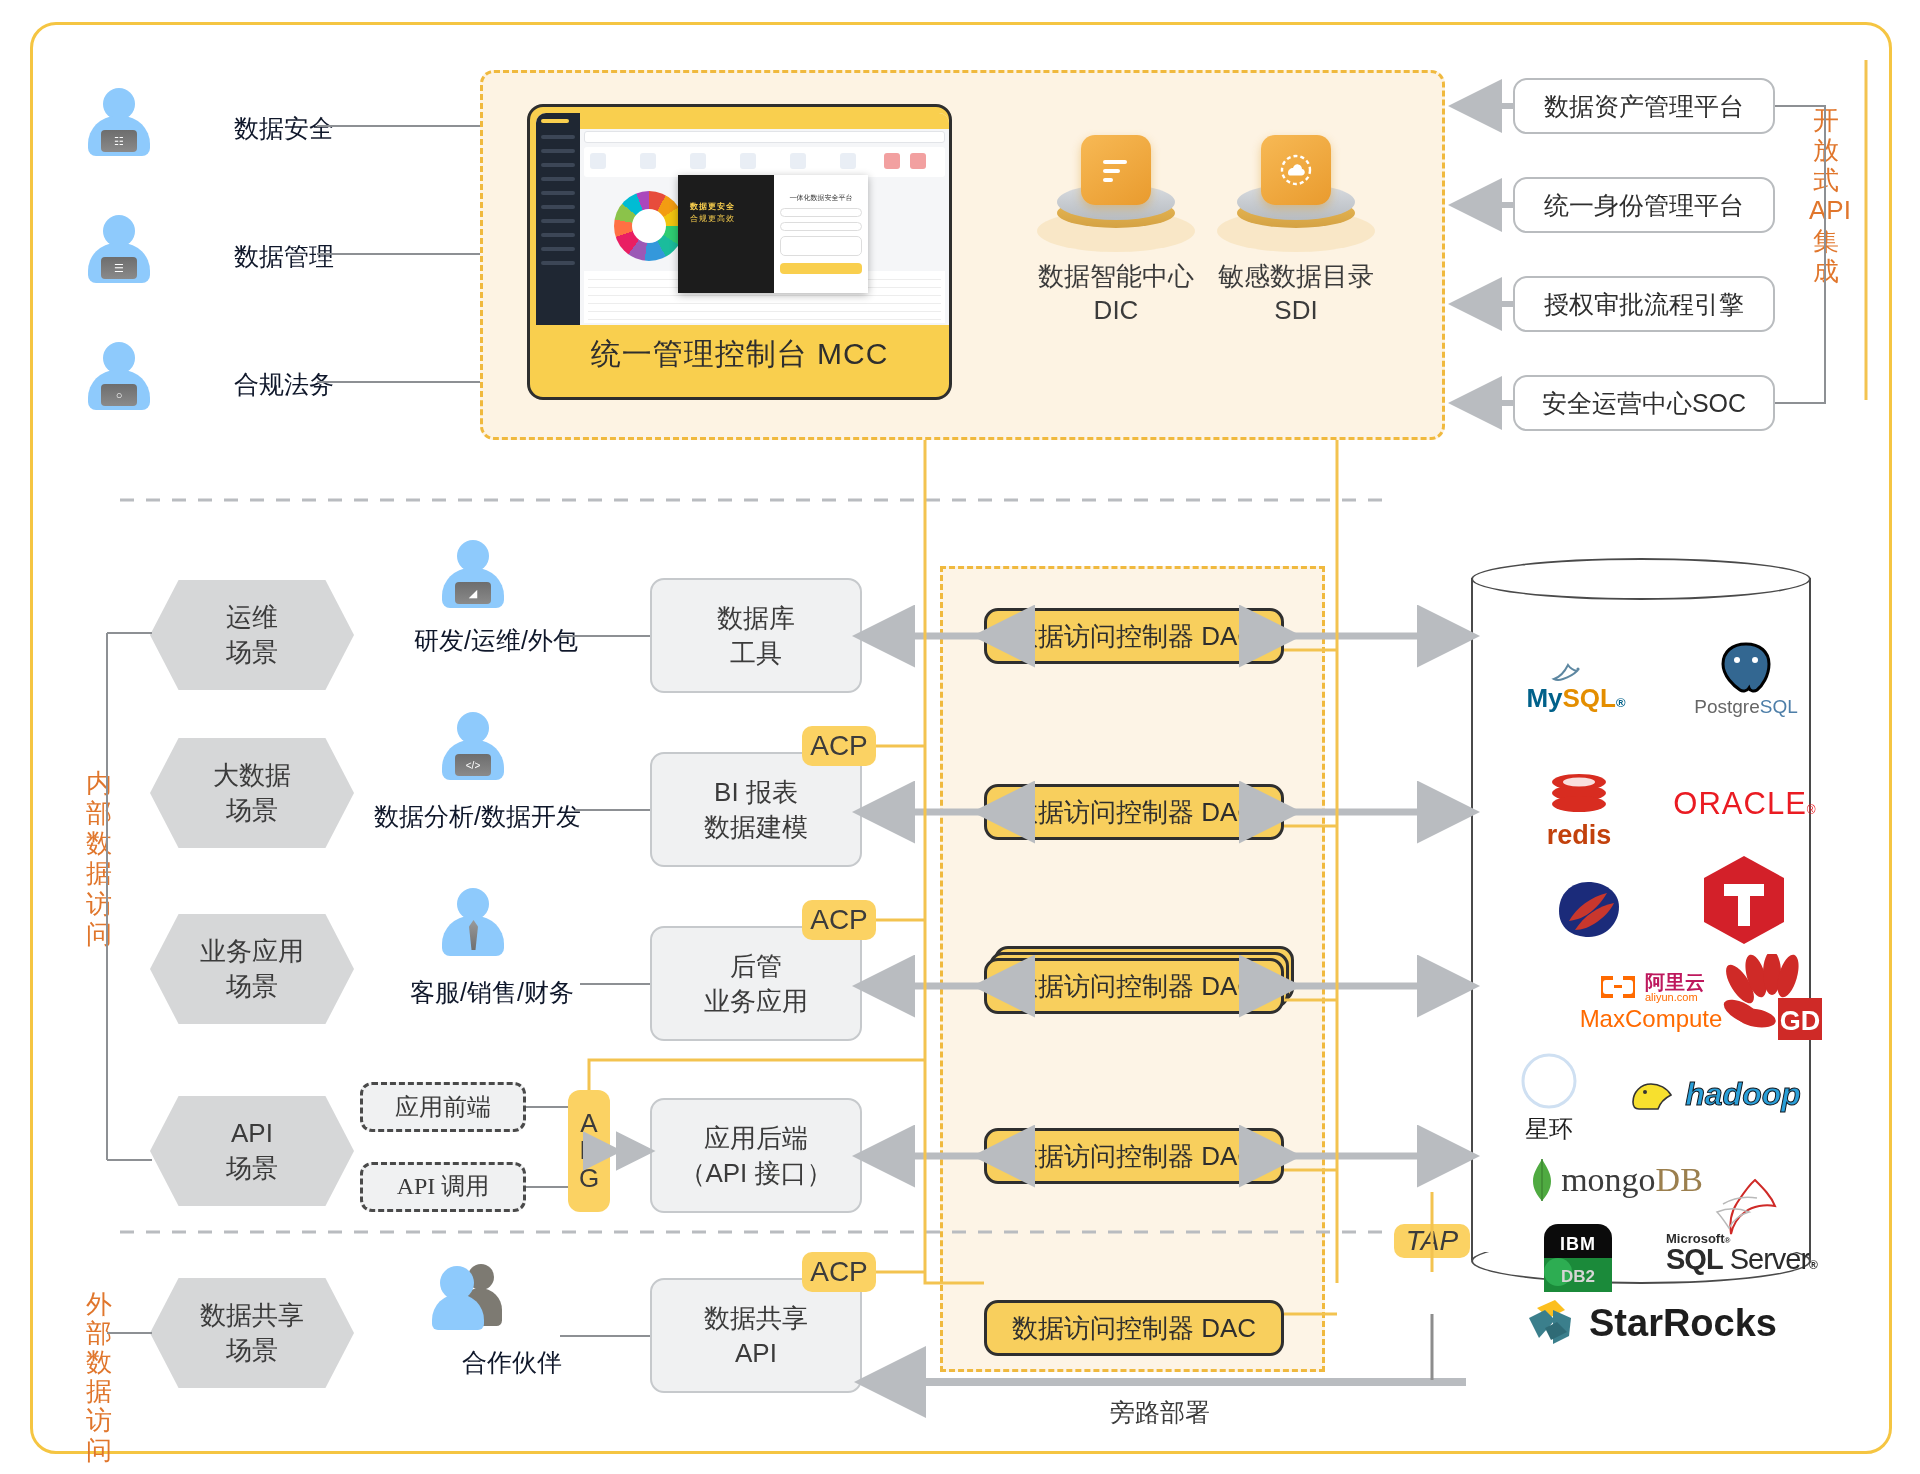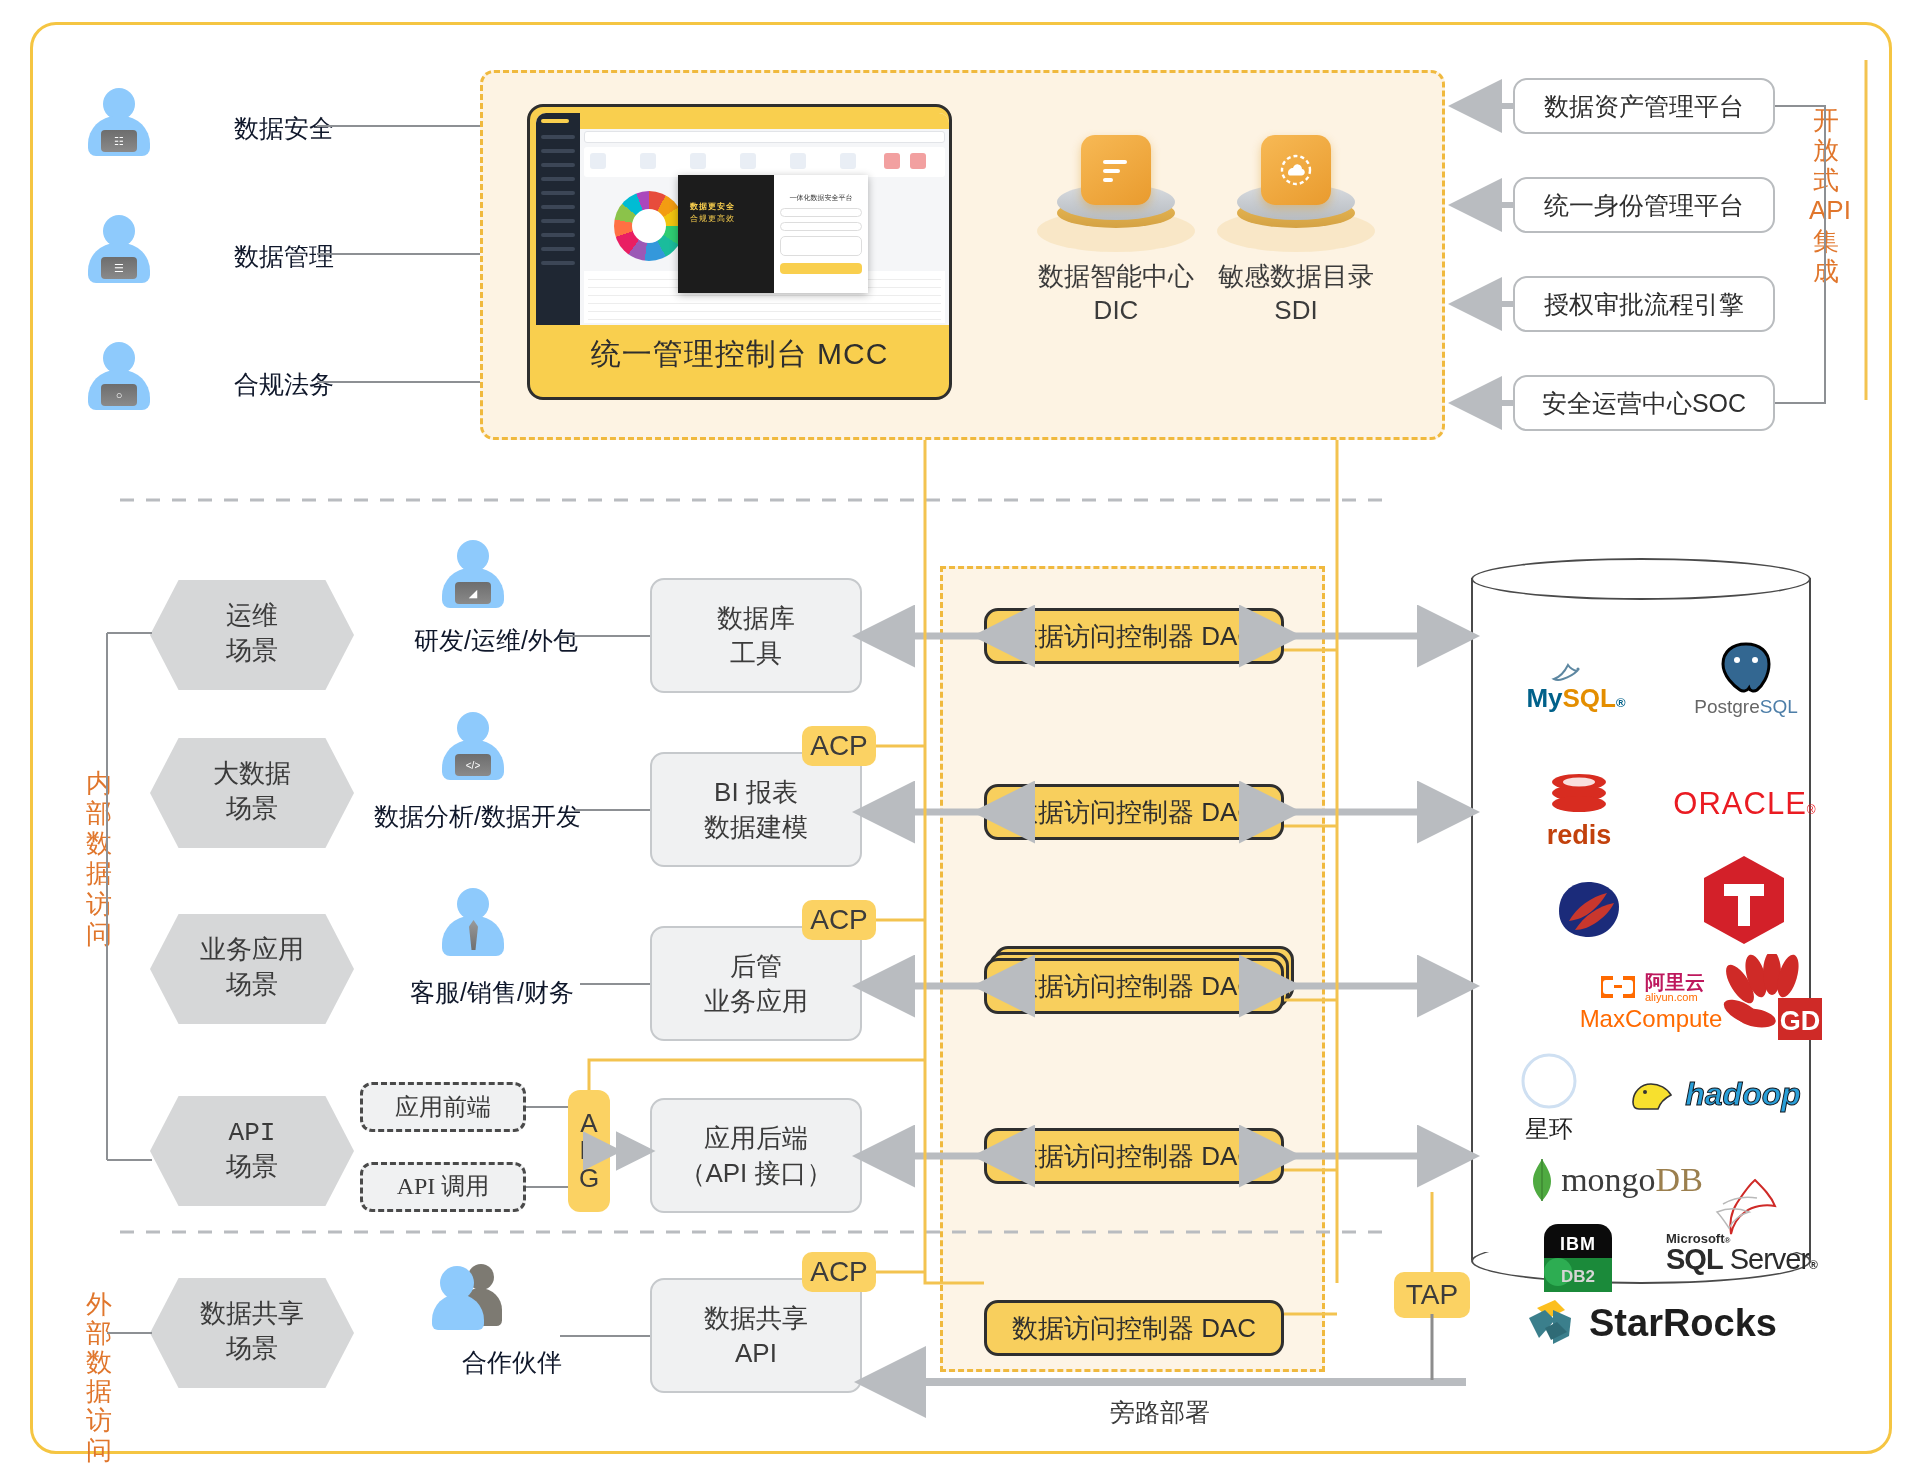--- a/index.html
+++ b/index.html
@@ -103,21 +103,20 @@
 
   
   .hexa {
     position: absolute;
     background: #d6d7d8;
     clip-path: polygon(14% 0, 86% 0, 100% 50%, 86% 100%, 14% 100%, 0 50%);
     display: flex; flex-direction: column;
     align-items: center; justify-content: center;
     font-size: 26px; color: #3b3b3b; line-height: 1.35;
     text-align: center;
-    font-family: Liberation Mono, monospace;
   }
 
   
   .dac {
     position: absolute;
     background: #f8cf5d;
     border: 3px solid #2f2f2f;
     border-radius: 14px;
     display: flex; align-items: center; justify-content: center;
     font-size: 26px; color: #2e2e2e; white-space: nowrap;
@@ -638,21 +637,21 @@
   <div class="logo" style="left:1500px; top:1290px; width:300px; height:66px;">
     <svg width="58" height="58" viewBox="0 0 58 58">
       <path d="M14 14l18-8 10 10-16 8z" fill="#fcbf1e"></path>
       <path d="M6 24l16-8 10 10-16 18z" fill="#3b7f8c"></path>
       <path d="M30 16l18 8-2 18-16 8z" fill="#3b7f8c"></path>
       <path d="M22 34l12-6 10 10-16 8z" fill="#2f6b76"></path>
     </svg>
     <div style="font-size:38px; font-weight:700; color:#1e1e1e; margin-left:8px;">StarRocks</div>
   </div>
 
-  <div class="tag" style="left:1394px; top:1272px; width:76px; height:46px;">TAP</div>
+  <div class="tag" style="left:1394px; top:1224px; width:76px; height:34px;font-style:italic;">TAP</div>
 
   <div style="position:absolute; left:1110px; top:1396px; font-size:25px; color:#3b3b3b;">旁路部署</div>
 
   <svg class="ov" viewBox="0 0 1920 1474">
     <defs>
       <marker id="gArrow" markerWidth="9" markerHeight="9" refX="7" refY="4.5" orient="auto">
         <path d="M0 0 L9 4.5 L0 9 z" fill="#b9bcc0"></path>
       </marker>
       <marker id="gArrowS" markerWidth="8" markerHeight="8" refX="6.5" refY="4" orient="auto">
         <path d="M0 0 L8 4 L0 8 z" fill="#b9bcc0"></path>

